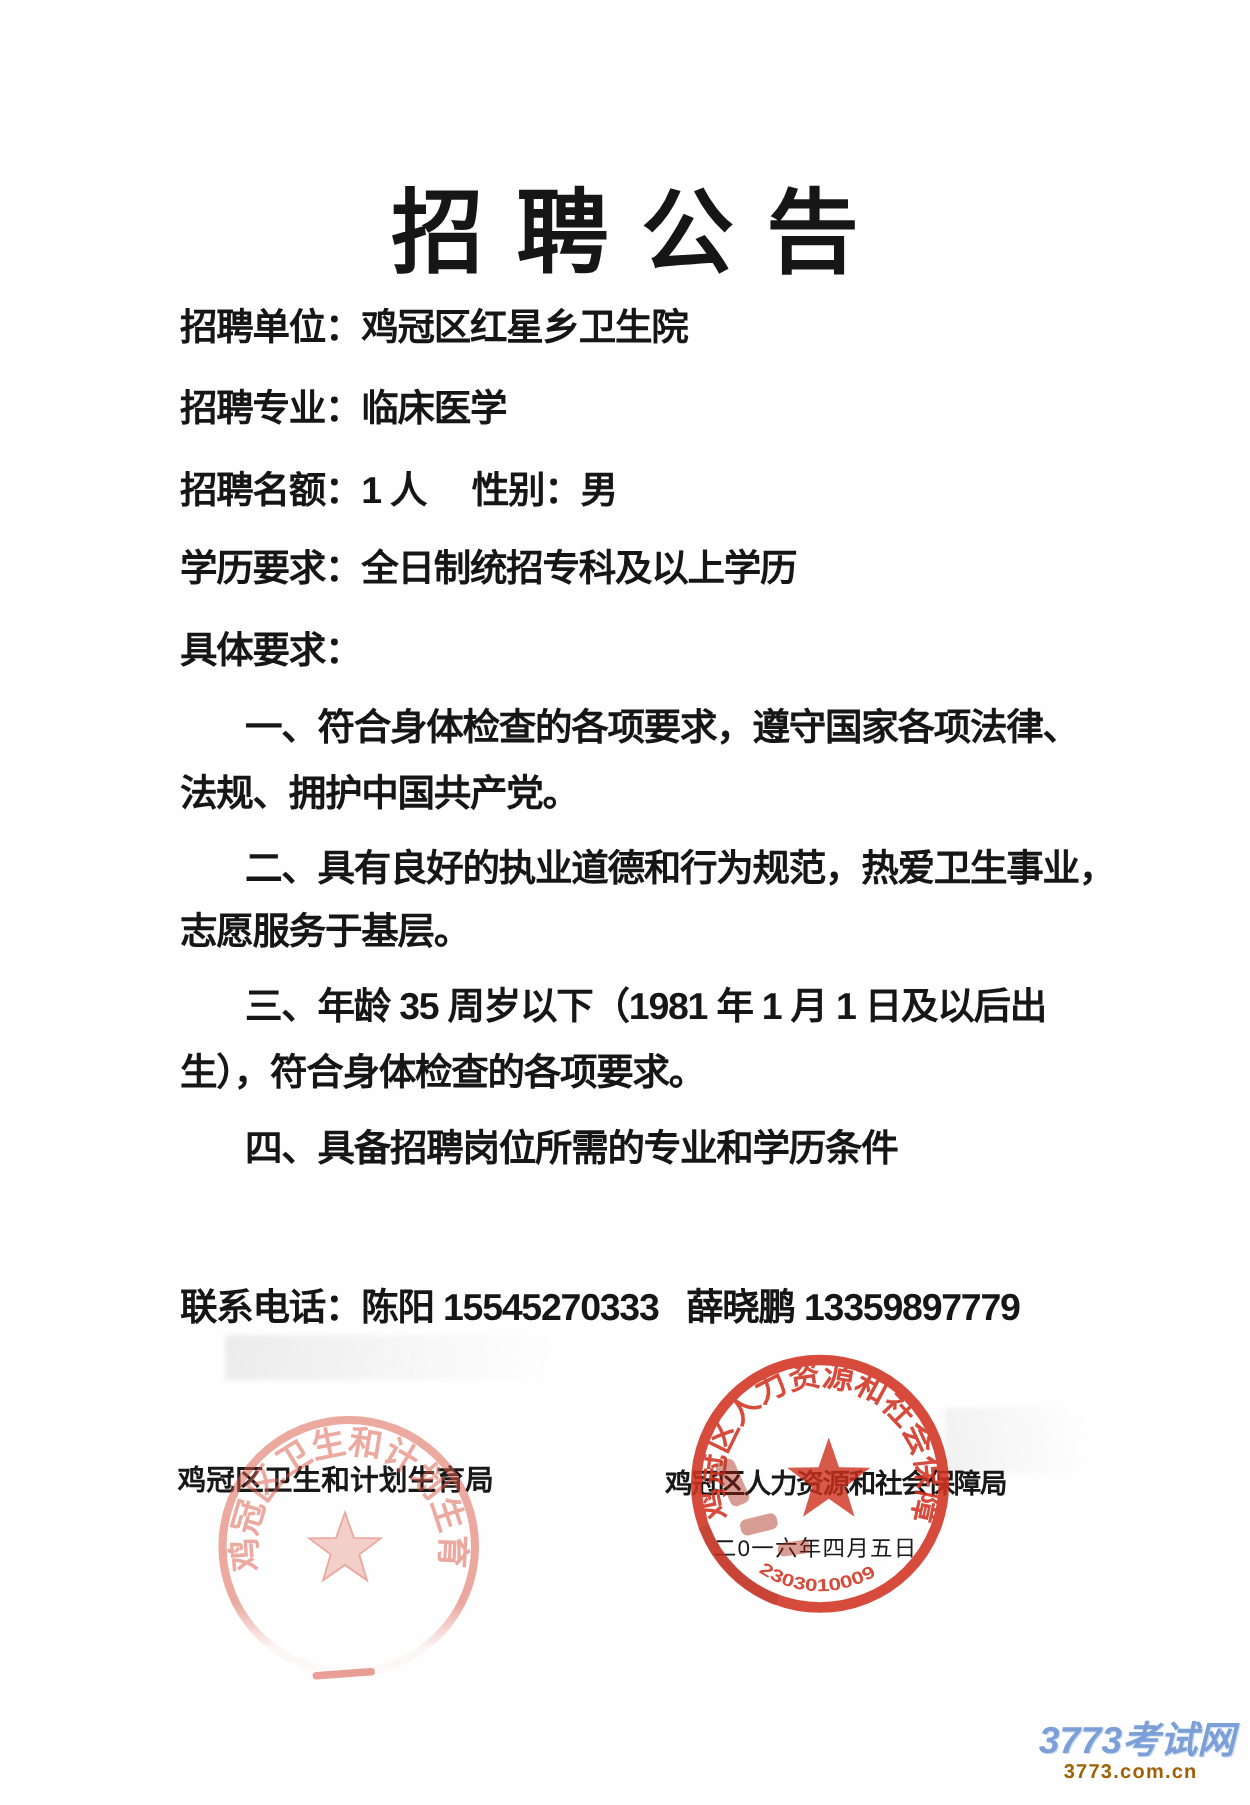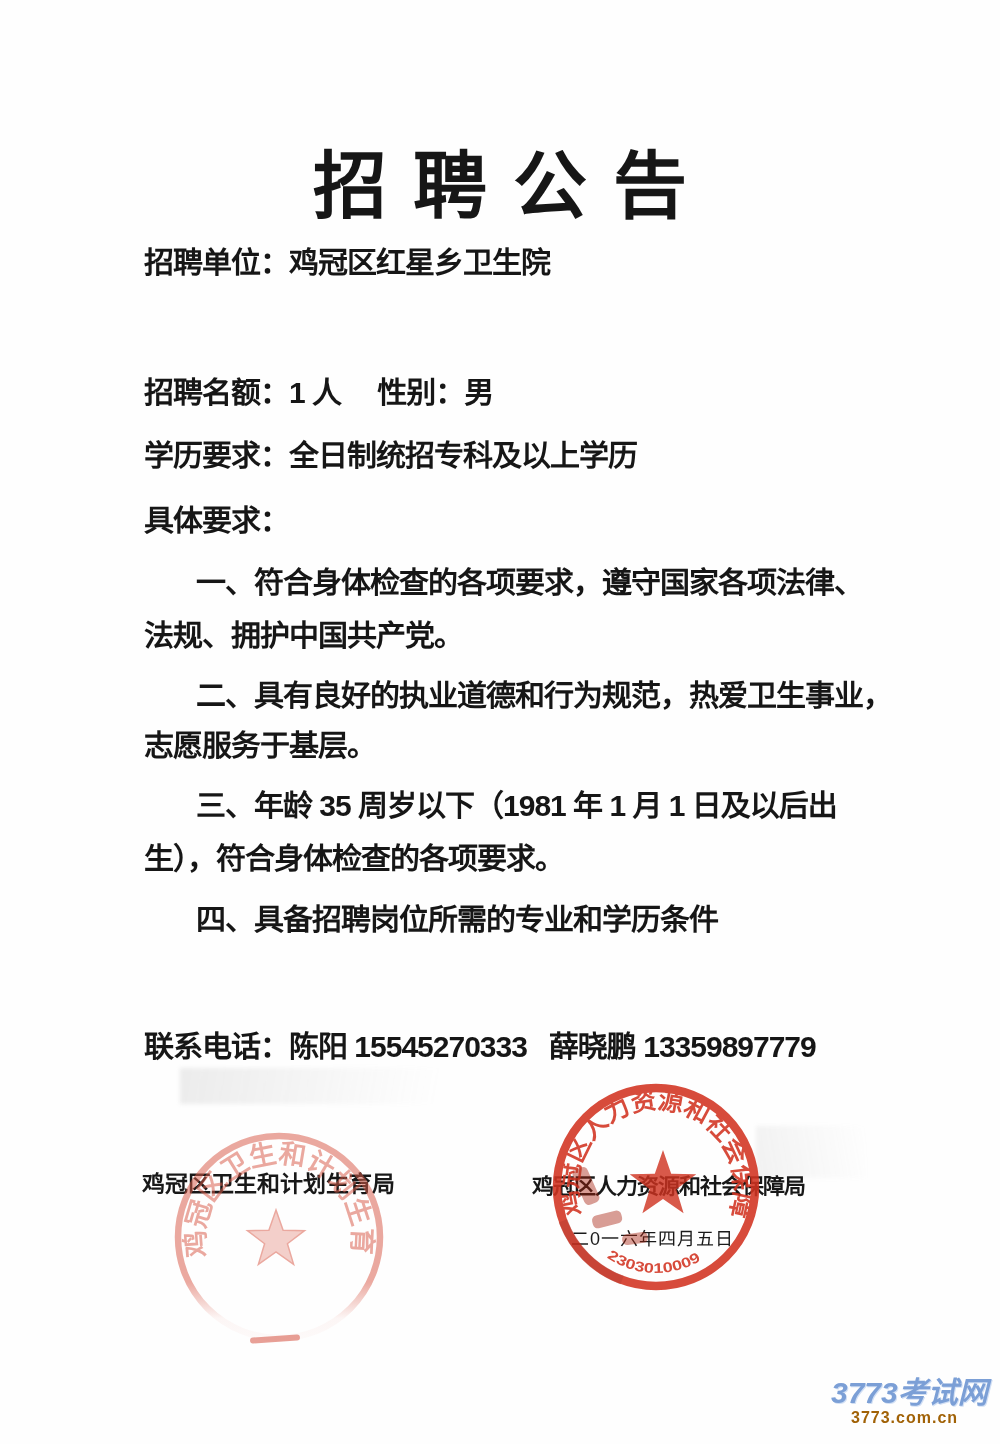--- a/index.html
+++ b/index.html
@@ -66,20 +66,21 @@
 <body>
 
 <div class="page">
 
   <div class="bleed bleed-1"></div>
   <div class="bleed bleed-2"></div>
 
   <h1 class="title">招聘公告</h1>
 
   <div class="line" style="top:246px">招聘单位：鸡冠区红星乡卫生院</div>
+  <div class="line" style="top:311px">招聘专业：临床医学</div>
   <div class="line" style="top:376px">招聘名额：1 人　 性别：男</div>
   <div class="line" style="top:439px">学历要求：全日制统招专科及以上学历</div>
   <div class="line" style="top:504px">具体要求：</div>
 
   <div class="line indent" style="top:566px">一、符合身体检查的各项要求，遵守国家各项法律、</div>
   <div class="line" style="top:619px">法规、拥护中国共产党。</div>
   <div class="line indent" style="top:679px">二、具有良好的执业道德和行为规范，热爱卫生事业，</div>
   <div class="line" style="top:729px">志愿服务于基层。</div>
   <div class="line indent" style="top:789px">三、年龄 35 周岁以下（1981 年 1 月 1 日及以后出</div>
   <div class="line" style="top:842px">生），符合身体检查的各项要求。</div>

